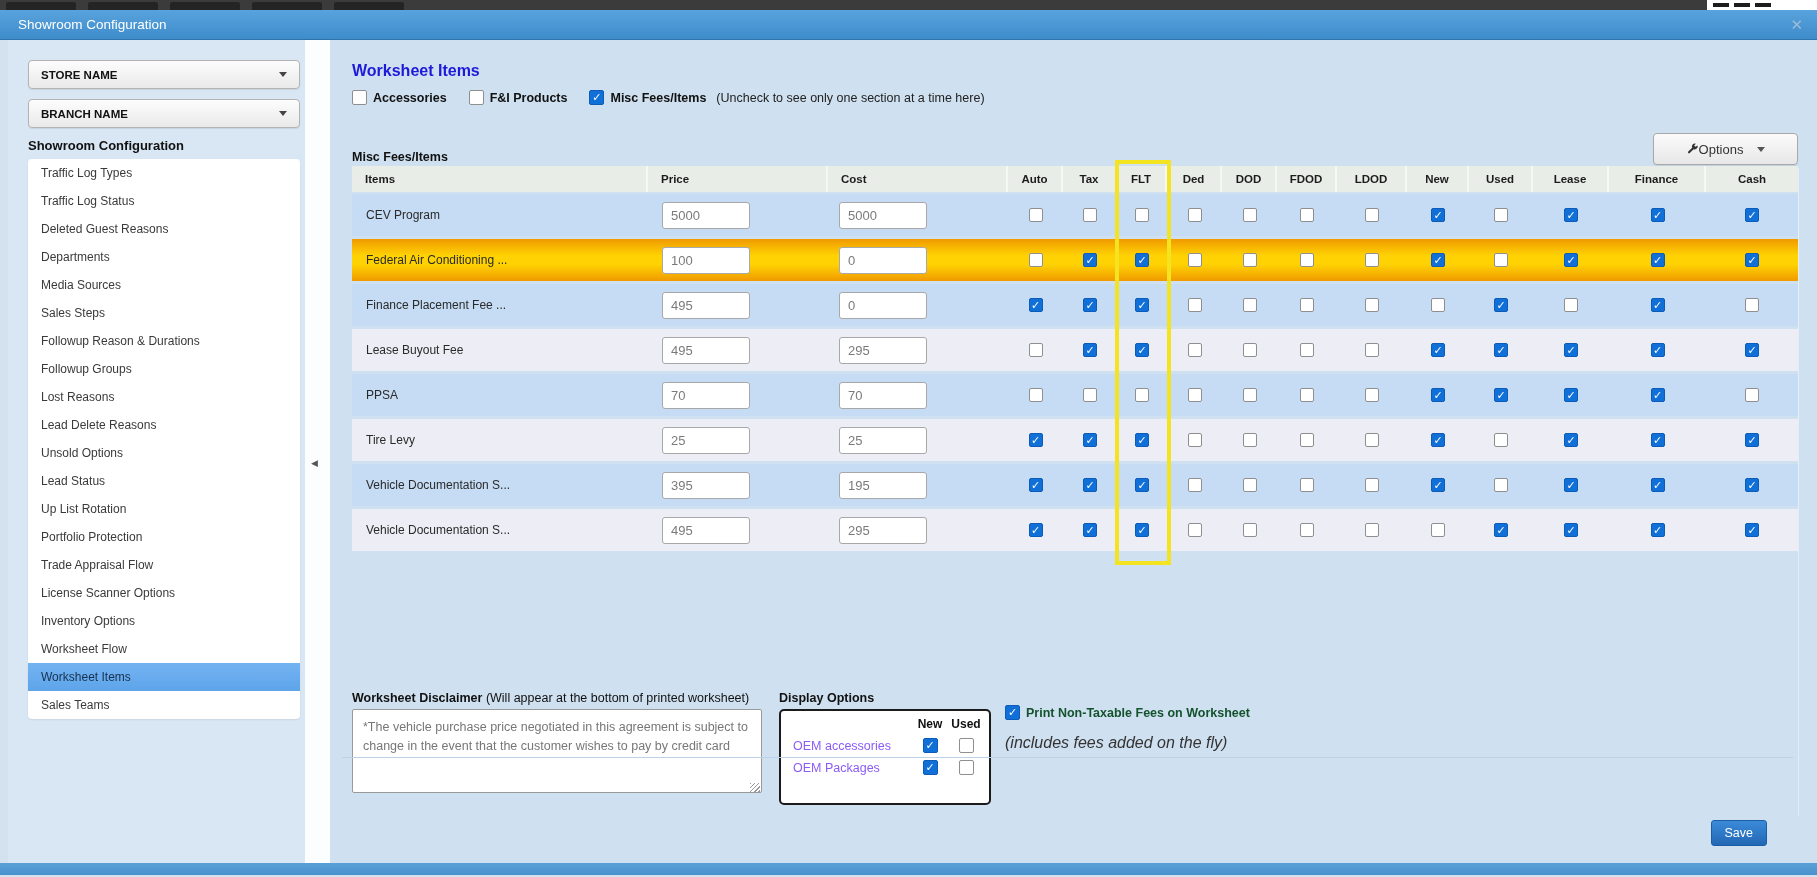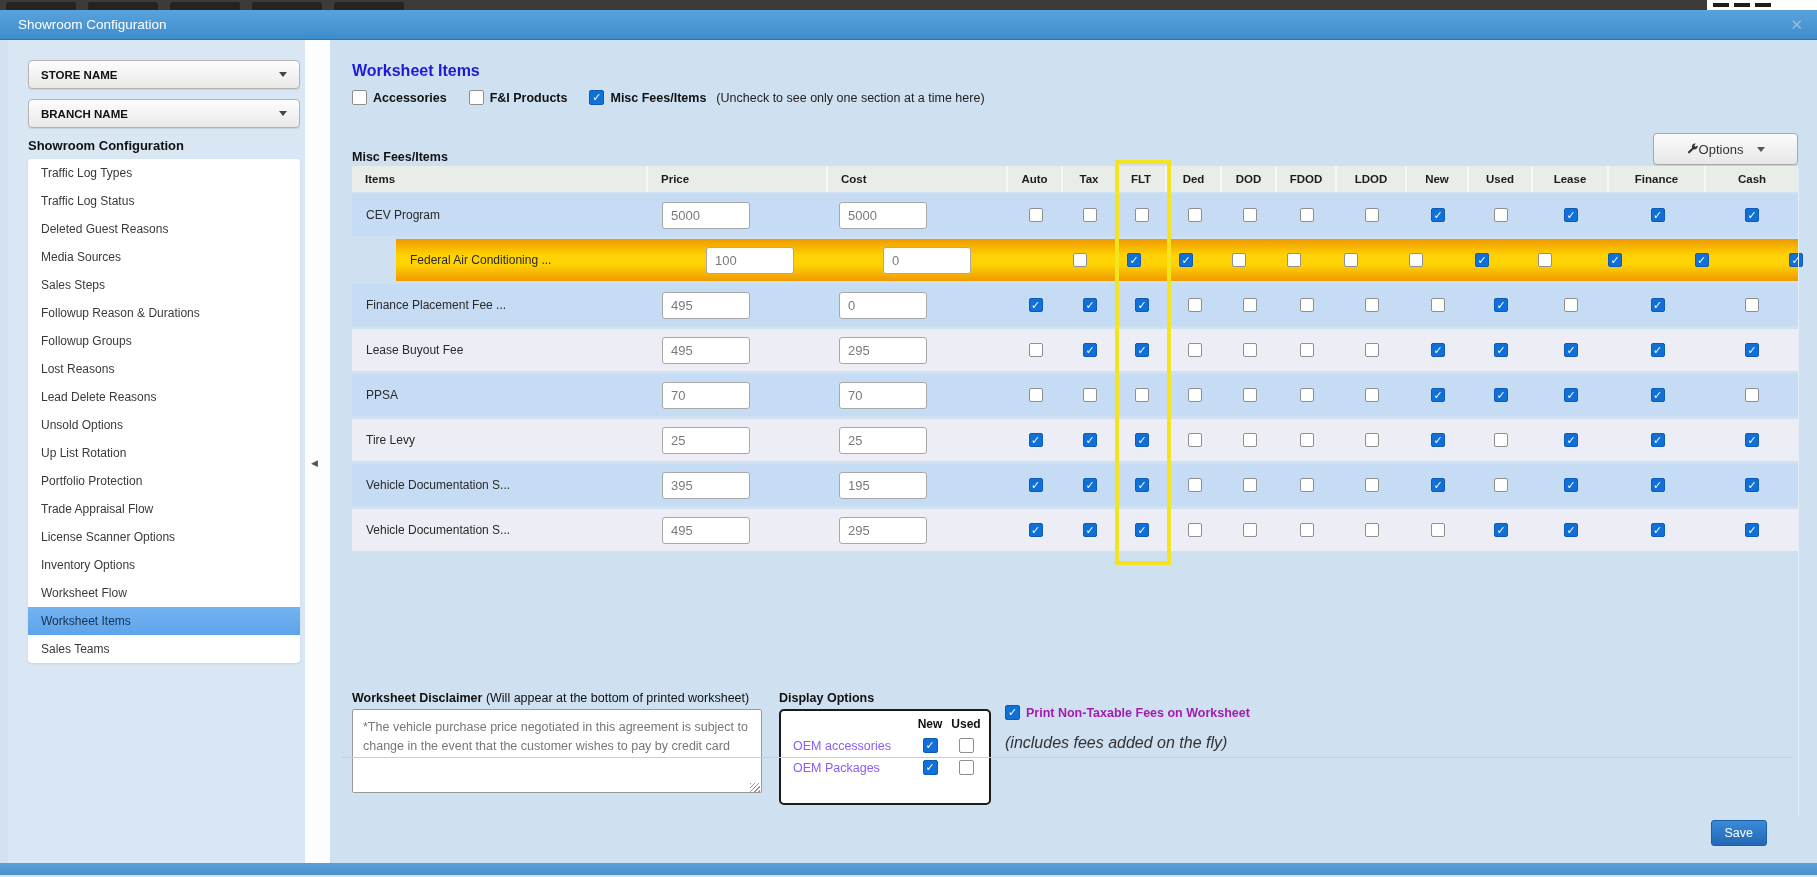--- a/index.html
+++ b/index.html
@@ -54,21 +54,21 @@
   .table-wrap{position:relative;width:1446px;}
   .trow{display:grid;grid-template-columns:296px 180px 180px 55px 54px 50px 55px 55px 60px 70px 62px 64px 76px 97px 92px;align-items:center;}
   .thead{height:26px;background:#e9ede8;margin-bottom:2px;}
   .th{font-size:11.5px;font-weight:bold;color:#1c1c1c;height:26px;display:flex;align-items:center;border-right:2px solid #f6f8f5;}
   .th.tl{padding-left:13px;}
   .th.tc{justify-content:center;}
   .th:last-child{border-right:none;}
   .drow{height:42px;margin-bottom:3px;}
   .r-blue{background:#c5dcf4;}
   .r-white{background:#ededf5;}
-  .hl{background:linear-gradient(180deg,#f09a00 0%,#ffd303 40%,#ffd303 60%,#f09a00 100%);margin-left:44px;}
+  .hl{background:linear-gradient(180deg,#f09a00 0%,#ffd303 40%,#ffd303 60%,#f09a00 100%);}
   .cell.item{font-size:12px;color:#2a2a2a;padding-left:14px;overflow:hidden;white-space:nowrap;}
   .pcell{padding-left:14px;}
   .ocell{padding-left:11px;}
   .num{width:88px;height:27px;border:1px solid #a8a8a8;border-radius:3px;font-size:13px;color:#7a7a7a;padding:0 8px;background:#fff;outline:none;}
   .ccell{display:flex;justify-content:center;}
   .cb{width:14px;height:14px;border:1px solid #8f8f8f;border-radius:2px;background:#fff;display:inline-flex;align-items:center;justify-content:center;cursor:pointer;flex:none;}
   .cb.checked{background:#1170d8;border-color:#0d5cb8;}
   .cb.checked::after{content:"✓";color:#fff;font-size:11px;font-weight:bold;line-height:1;}
   .cb-lg{width:15px;height:15px;}
   .flt-box{position:absolute;left:763px;top:-6px;width:56px;height:405px;border:4px solid #f4e321;pointer-events:none;}
@@ -83,21 +83,21 @@
     font-size:12.5px;line-height:1.55;padding:8px 10px;resize:none;outline:none;}
   .grip{position:absolute;right:2px;bottom:4px;width:10px;height:10px;
     background:repeating-linear-gradient(135deg,#9a9a9a 0 1px,transparent 1px 3px);}
   .b-display{margin-left:17px;width:212px;}
   .do-box{border:2px solid #1b1b1b;border-radius:5px;background:#fff;width:212px;height:96px;padding:6px 10px 0 12px;margin-top:1px;}
   .do-grid{display:grid;grid-template-columns:118px 38px 34px;align-items:center;row-gap:7px;}
   .do-h{font-size:12px;font-weight:bold;color:#111;text-align:center;}
   .do-l{font-size:12.5px;color:#8b5cf6;}
   .do-c{display:flex;justify-content:center;}
   .b-print{margin-left:14px;padding-top:14px;}
-  .print-row{display:flex;align-items:center;gap:6px;font-size:12.5px;font-weight:bold;color:#a21caf;}
+  .print-row{display:flex;align-items:center;gap:6px;font-size:12.5px;font-weight:bold;color:#14532d;}
   .print-note{font-size:16px;font-style:italic;color:#333;margin-top:14px;}
 
   .divline{position:absolute;left:12px;right:24px;top:717px;height:1px;background:#bdd2e6;}
   .right-edge{position:absolute;right:18px;top:128px;height:648px;width:1px;background:#e4eef7;}
   .save-btn{position:absolute;right:50px;bottom:17px;height:26px;min-width:54px;padding:0 13px;
     background:linear-gradient(180deg,#3b8ad8,#2268b4);border:1px solid #1c5da8;border-radius:3px;
     color:#fff;font-size:12.5px;display:flex;align-items:center;justify-content:center;cursor:pointer;}
 
   .bottom-strip{height:12px;background:linear-gradient(180deg,#5aa0d8,#4a90cc);}
 </style>
@@ -132,27 +132,29 @@
       </div>
       <div class="drop">
         <span>BRANCH NAME</span>
         <span class="caret"></span>
       </div>
       <div class="side-title">Showroom Configuration</div>
       <div class="side-list">
           <div class="side-item">Traffic Log Types</div>
           <div class="side-item">Traffic Log Status</div>
           <div class="side-item">Deleted Guest Reasons</div>
+          <div class="side-item">Departments</div>
           <div class="side-item">Media Sources</div>
           <div class="side-item">Sales Steps</div>
           <div class="side-item">Followup Reason &amp; Durations</div>
           <div class="side-item">Followup Groups</div>
           <div class="side-item">Lost Reasons</div>
           <div class="side-item">Lead Delete Reasons</div>
           <div class="side-item">Unsold Options</div>
+          <div class="side-item">Lead Status</div>
           <div class="side-item">Up List Rotation</div>
           <div class="side-item">Portfolio Protection</div>
           <div class="side-item">Trade Appraisal Flow</div>
           <div class="side-item">License Scanner Options</div>
           <div class="side-item">Inventory Options</div>
           <div class="side-item">Worksheet Flow</div>
           <div class="side-item selected">Worksheet Items</div>
           <div class="side-item">Sales Teams</div>
         </div>
     </div>

